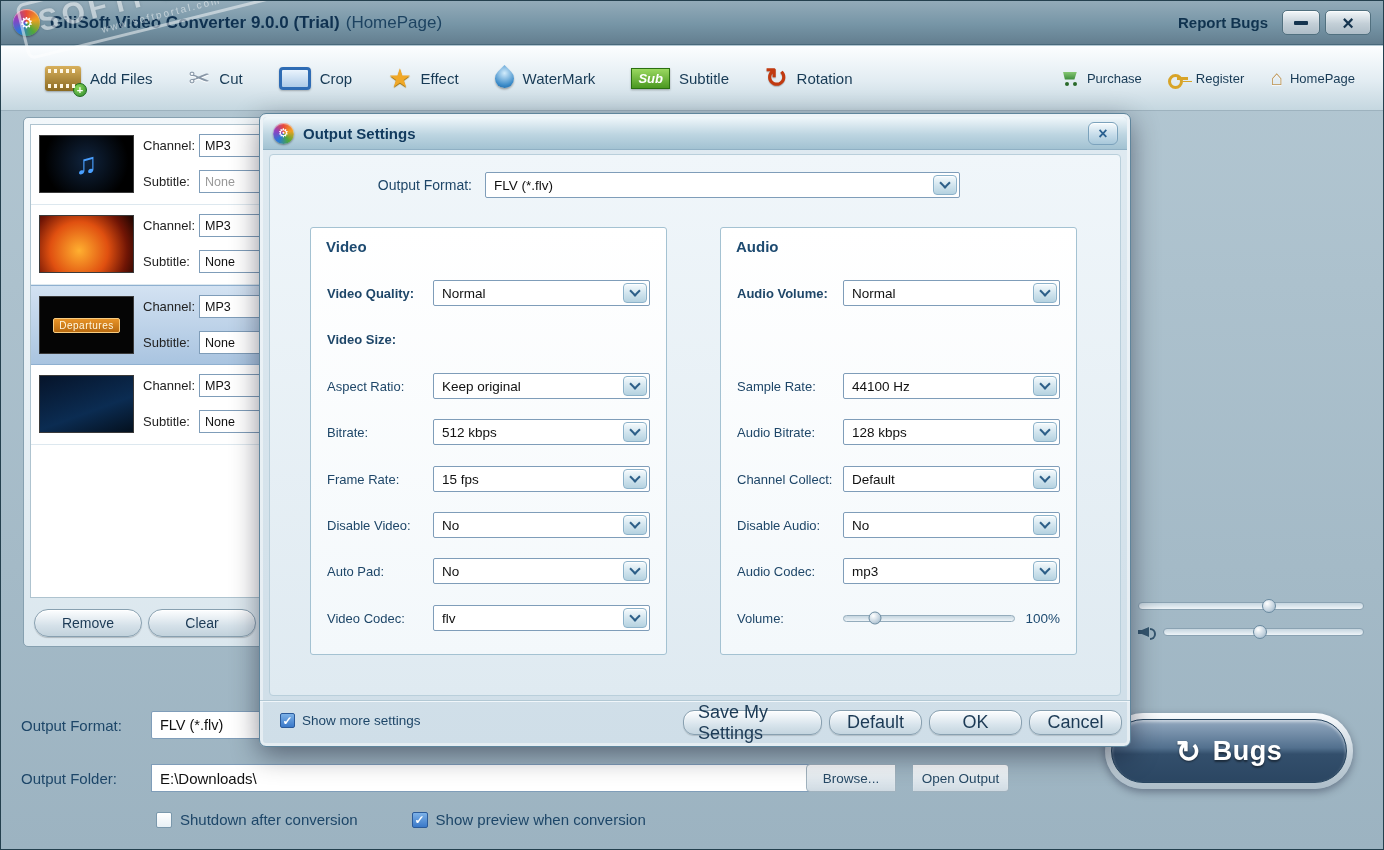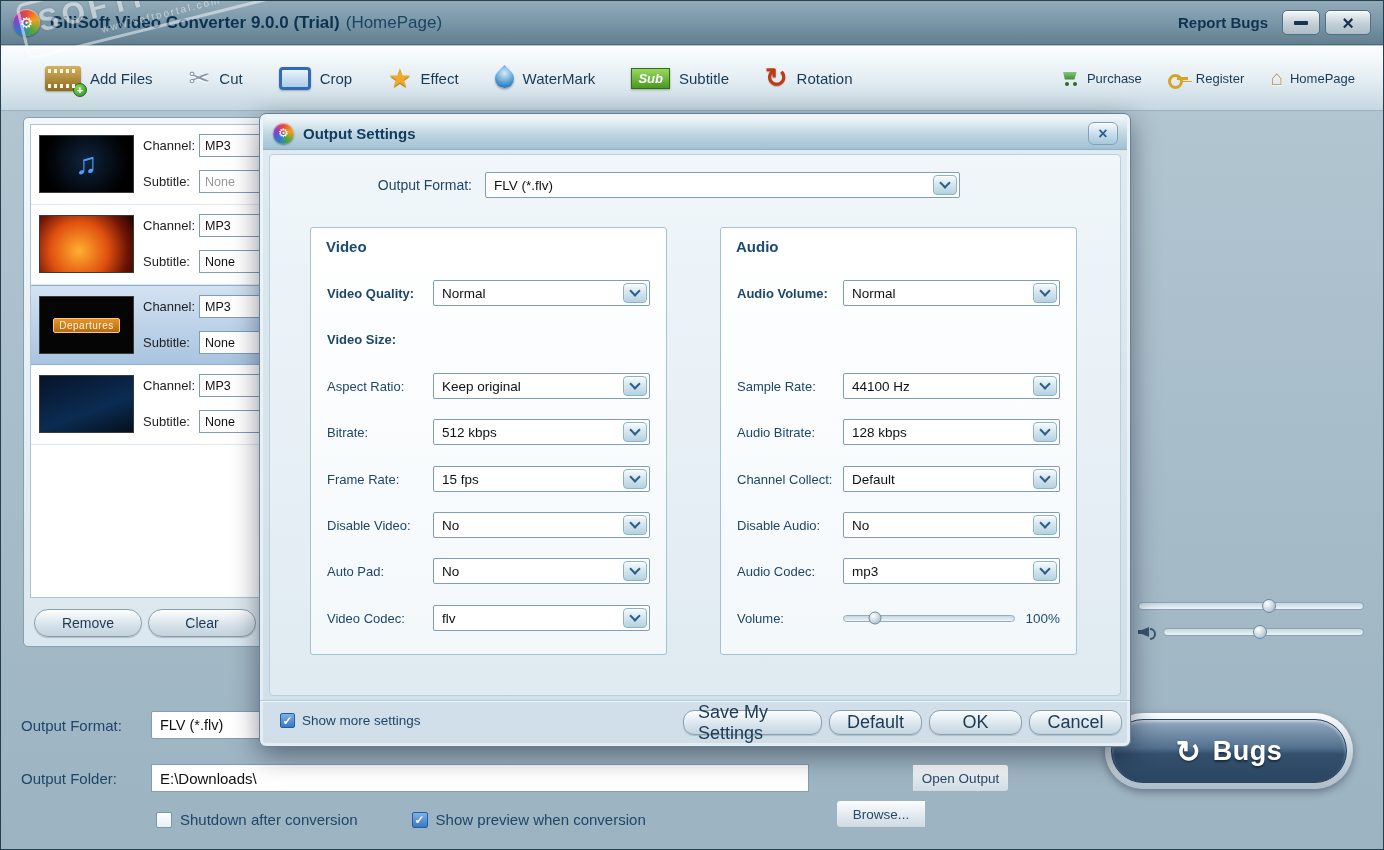--- a/index.html
+++ b/index.html
@@ -179,21 +179,21 @@
 
   
   .out-label { position:absolute; font-size:15px; color:#1d4668; z-index:2; }
   .fmt-combo { position:absolute; left:150px; top:710px; width:250px; height:28px; font-size:14.5px; z-index:1; }
   .folder-input { position:absolute; left:150px; top:763px; width:658px; height:28px; background:#fff;
     border:1px solid #7f9db9; font-size:15px; color:#111; padding:0 8px; z-index:2;
     font-family:"Liberation Sans", sans-serif; }
   .sq-btn { position:absolute; top:763px; height:28px; background:linear-gradient(#fbfdfe,#e0e8ee 60%,#cfdae2);
     border:1px solid #a0b2be; border-radius:4px; font-size:13.5px; color:#274a66; display:flex; align-items:center;
     justify-content:center; cursor:pointer; z-index:2; box-shadow:inset 0 1px 1px #fff; }
-  .browse-btn { left:835px; width:90px; border-radius:4px 0 0 4px;margin-top:36px; }
+  .browse-btn { left:805px; width:90px; border-radius:4px 0 0 4px; }
   .openout-btn { left:912px; width:96px; border-radius:0 4px 4px 0; border-left:none; }
   .bottom-checks { position:absolute; left:155px; top:810px; display:flex; gap:54px; z-index:2; }
   .check-item { display:flex; align-items:center; gap:8px; cursor:pointer; }
   .check-item .cb { width:16px; height:16px; }
   .check-label { font-size:15px; color:#1d4668; }
 
   
   .start-btn { position:absolute; left:1104px; top:712px; width:248px; height:76px; border-radius:38px; z-index:5;
     background:linear-gradient(#fafcfe,#c2cfd8 60%,#aebec9); padding:6px;
     box-shadow:0 3px 8px rgba(0,0,30,.35); cursor:pointer; }

